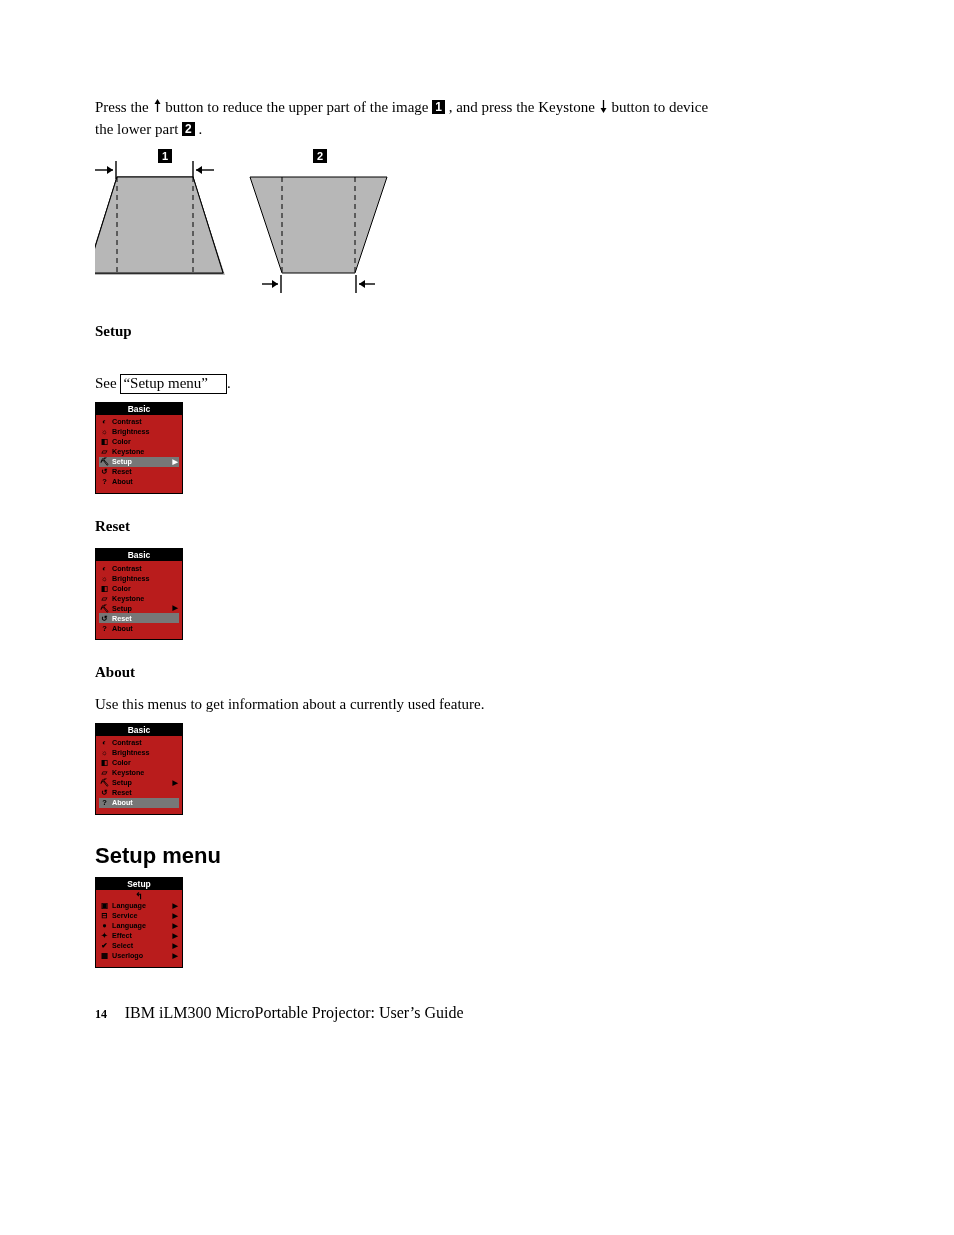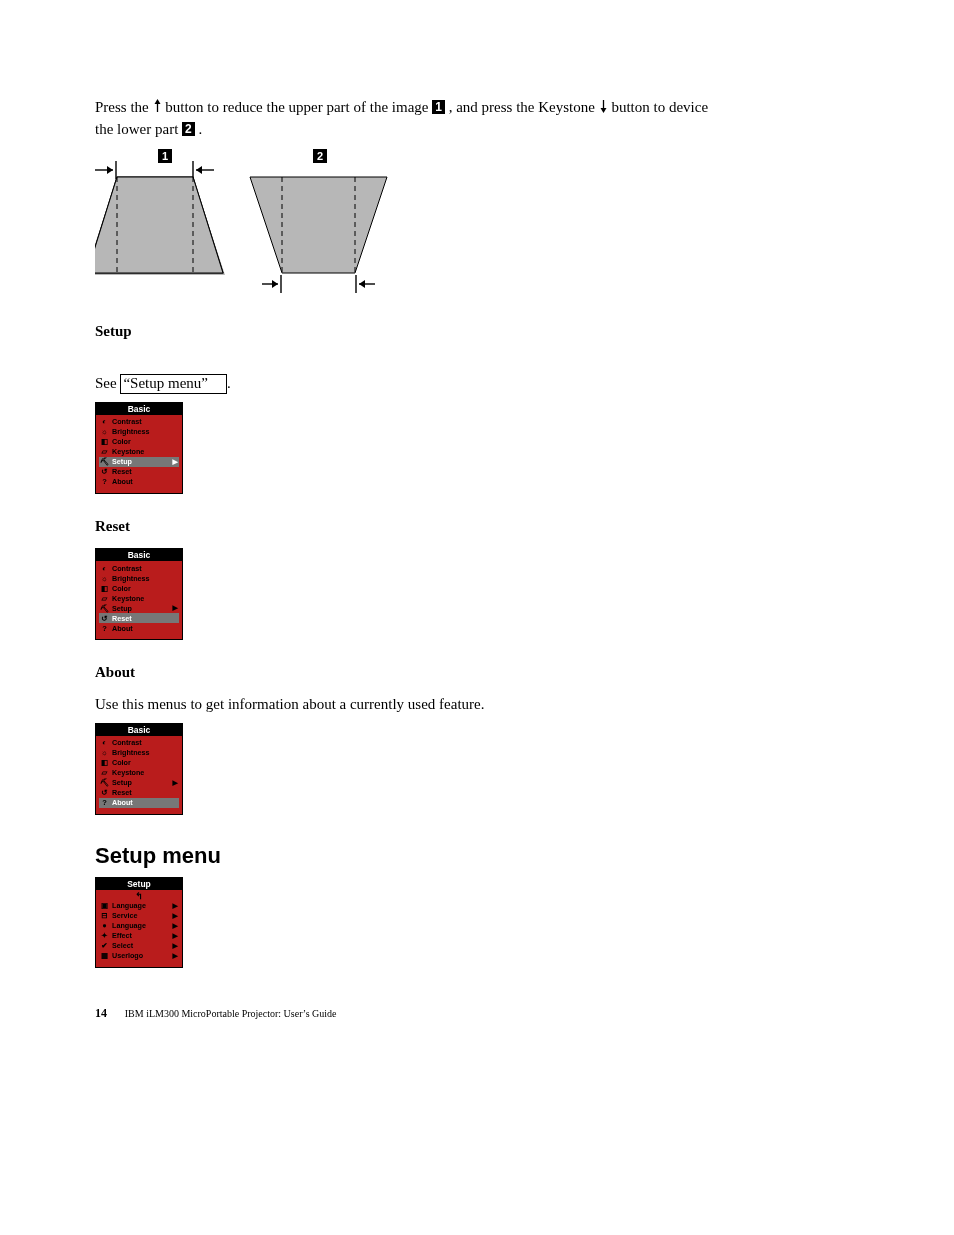--- a/index.html
+++ b/index.html
@@ -80,21 +80,21 @@
   .menu-row .arrow-right {
     margin-left: auto;
     font-size: 7px;
   }
   .menu-row.back-row { justify-content: center; }
   .footer {
     margin-top: 36px;
     font-family: "Times New Roman", Times, serif;
   }
   .footer .pagenum { font-weight: bold; font-size: 12px; margin-right: 14px;}
-  .footer .foottxt { font-size: 10px; }
+  .footer .foottxt { font-size: 16px; }
 </style>
 </head>
 <body>
 
 <div class="page">
 
   <p class="para-top">
     <span>Press the </span><span class="arrow-up"><svg width="9" height="14">
           <line x1="4.5" y1="2" x2="4.5" y2="13" stroke="#000" stroke-width="1.3"></line>
           <polygon points="4.5,0 1.5,5 7.5,5" fill="#000"></polygon>

